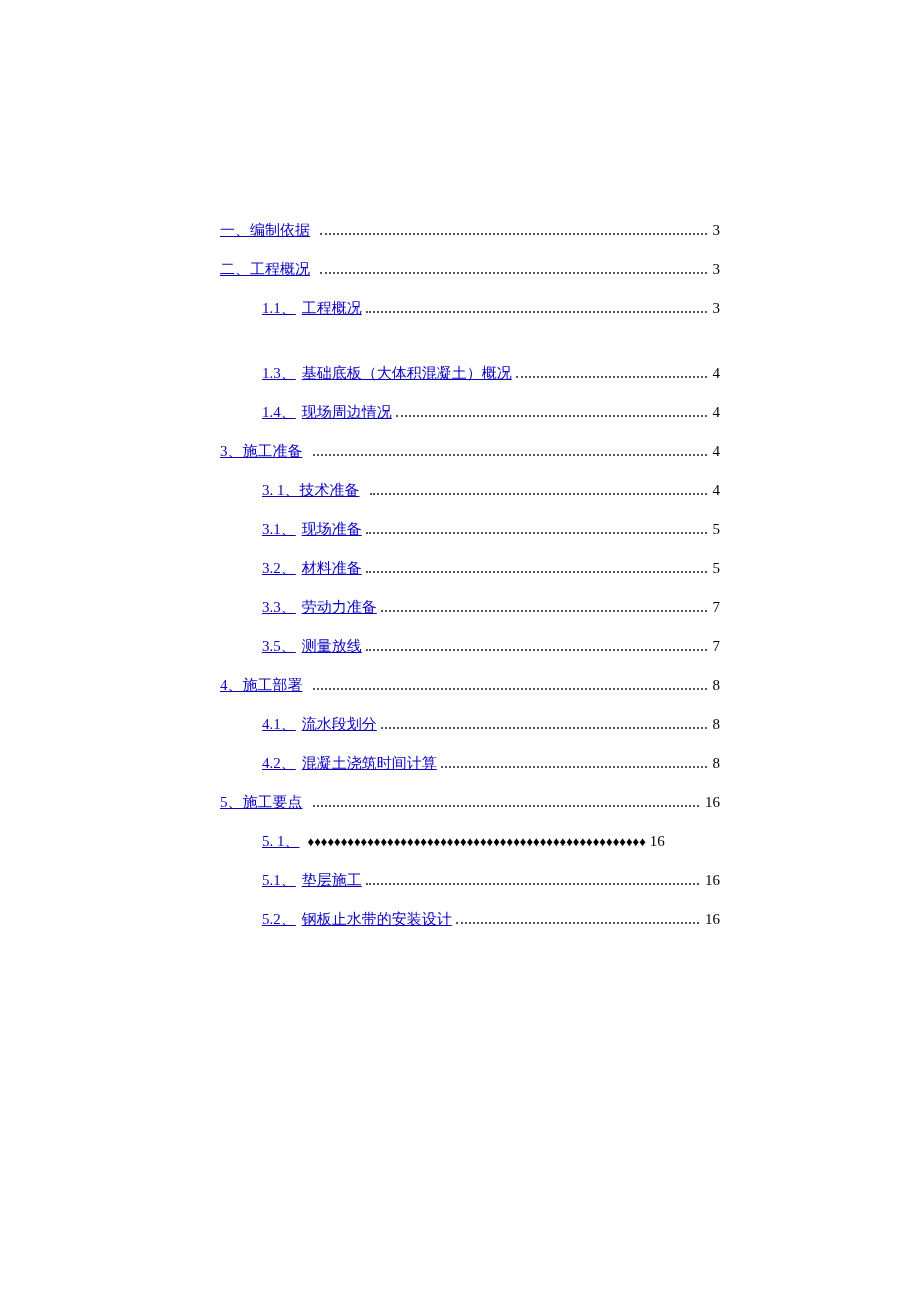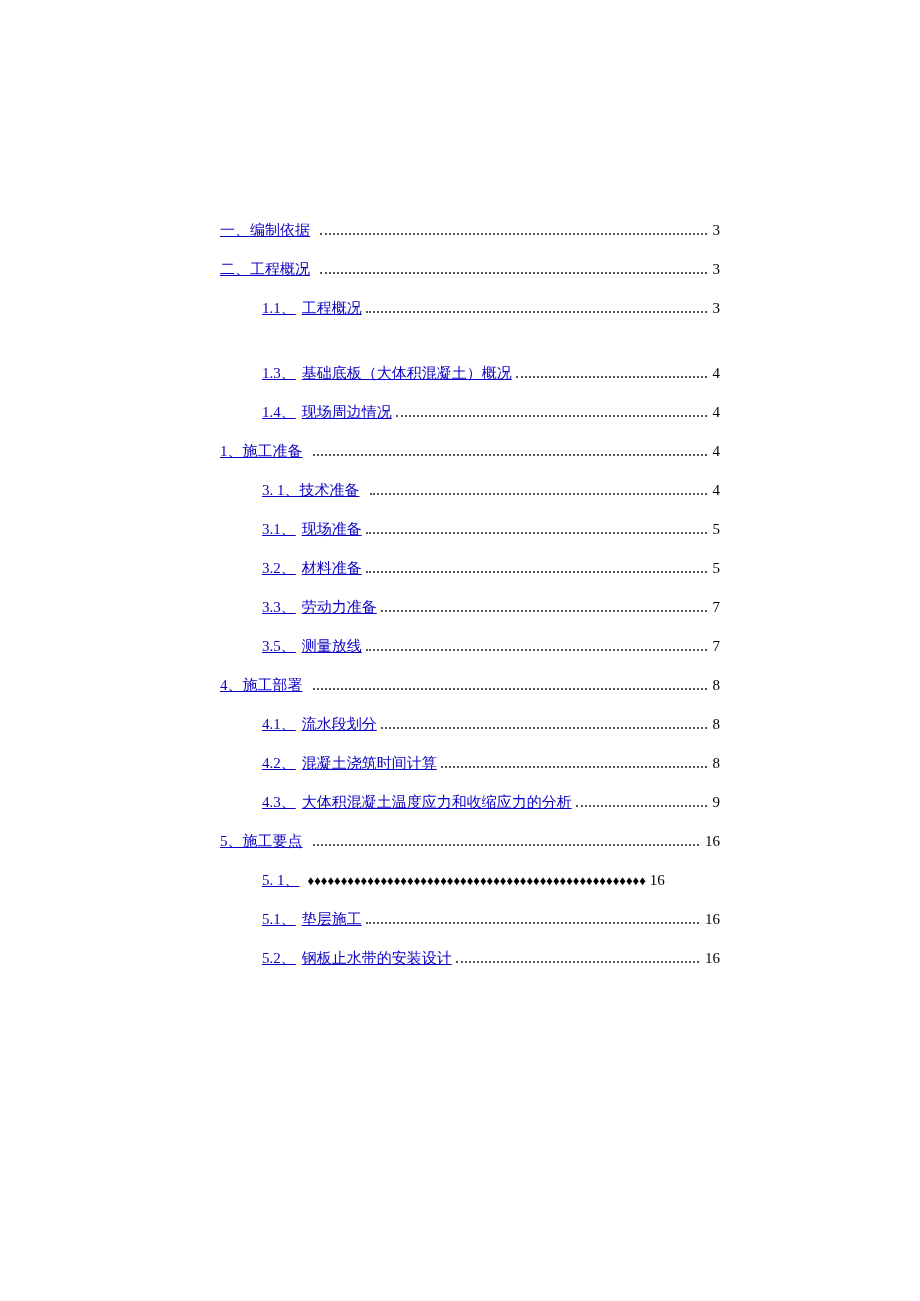--- a/index.html
+++ b/index.html
@@ -83,21 +83,21 @@
         <span class="pagenum">4</span>
       </div>
       <div class="toc-entry indent">
         <a class="link" href="#">1.4、</a>
         <span style="width: 6px; display: inline-block;"></span>
         <a class="link" href="#">现场周边情况</a>
         <span class="leader"></span>
         <span class="pagenum">4</span>
       </div>
       <div class="toc-entry">
-        <a class="link" href="#">1、施工准备</a>
+        <a class="link" href="#">3、施工准备</a>
         <span style="width: 6px; display: inline-block;"></span>
         <span class="leader"></span>
         <span class="pagenum">4</span>
       </div>
       <div class="toc-entry indent">
         <a class="link" href="#">3.   1、技术准备</a>
         <span style="width: 6px; display: inline-block;"></span>
         <span class="leader"></span>
         <span class="pagenum">4</span>
       </div>
@@ -142,27 +142,20 @@
         <span class="leader"></span>
         <span class="pagenum">8</span>
       </div>
       <div class="toc-entry indent">
         <a class="link" href="#">4.2、</a>
         <span style="width: 6px; display: inline-block;"></span>
         <a class="link" href="#">混凝土浇筑时间计算</a>
         <span class="leader"></span>
         <span class="pagenum">8</span>
       </div>
-      <div class="toc-entry indent">
-        <a class="link" href="#">4.3、</a>
-        <span style="width: 6px; display: inline-block;"></span>
-        <a class="link" href="#">大体积混凝土温度应力和收缩应力的分析</a>
-        <span class="leader"></span>
-        <span class="pagenum">9</span>
-      </div>
       <div class="toc-entry">
         <a class="link" href="#">5、施工要点</a>
         <span style="width: 6px; display: inline-block;"></span>
         <span class="leader"></span>
         <span class="pagenum">16</span>
       </div>
       <div class="toc-entry indent">
         <a class="link" href="#">5.   1、</a>
         <span style="width: 6px; display: inline-block;"></span>
         <span class="leader-diamond">♦♦♦♦♦♦♦♦♦♦♦♦♦♦♦♦♦♦♦♦♦♦♦♦♦♦♦♦♦♦♦♦♦♦♦♦♦♦♦♦♦♦♦♦♦♦♦♦♦♦♦</span>

